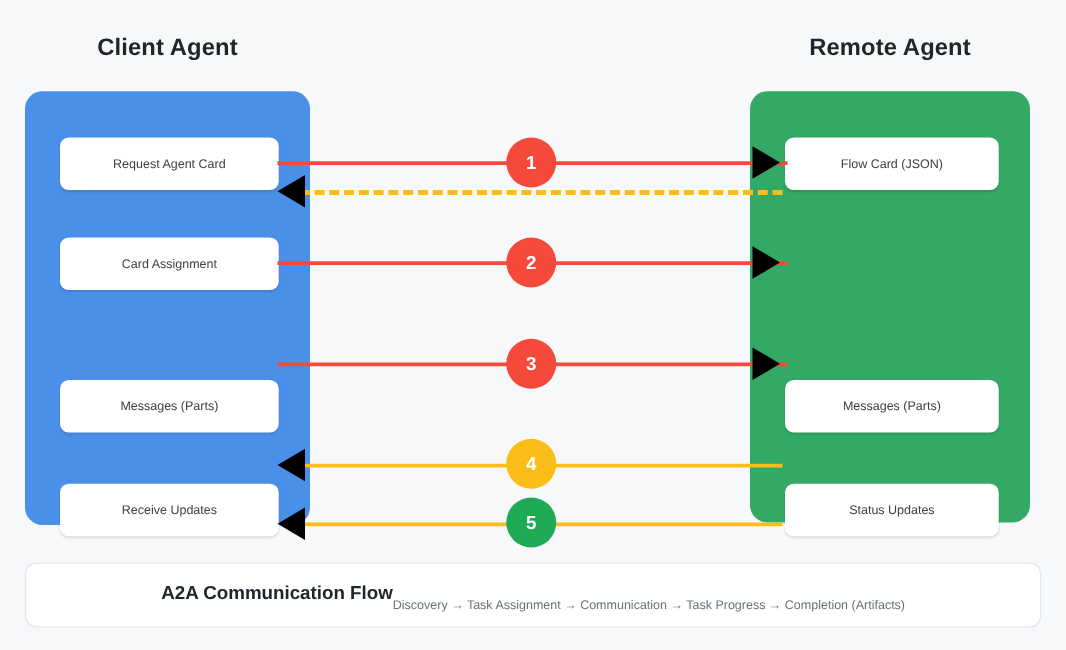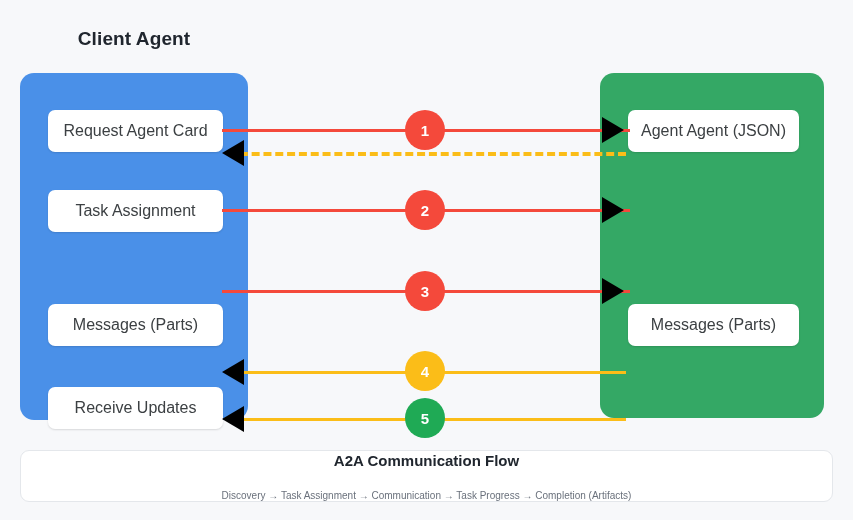--- a/index.html
+++ b/index.html
@@ -51,21 +51,21 @@
   
   .card {
     position: absolute;
     height: 42px;
     background: #ffffff;
     border-radius: 7px;
     box-shadow: 0 1px 2px rgba(0,0,0,0.13);
     display: flex;
     align-items: center;
     justify-content: center;
-    font-size: 16px;
+    font-size: 10px;
     color: #3c4043;
     white-space: nowrap;
   }
   .card-client { left: 48px;  width: 175px; }
   .card-remote { left: 628px; width: 171px; }
 
   .r1 { top: 110px; }
   .r2 { top: 190px; }
   .r3 { top: 271px; margin-top: 33px; }
   .r4 { top: 351px; margin-top: 36px; }
@@ -130,21 +130,21 @@
 
   
   #footer {
     position: absolute;
     left: 20px; top: 450px;
     width: 813px; height: 52px;
     background: #ffffff;
     border: 1px solid #e4e7eb;
     border-radius: 9px;
     display: flex;
-    flex-direction: column;
+    flex-direction: row;
     align-items: center;
     justify-content: center;
     box-sizing: border-box;
   }
   #footer-title {
     font-size: 15px;
     font-weight: bold;
     color: #20262e;
     margin-bottom: 4px;
   }
@@ -154,31 +154,33 @@
     white-space: nowrap;
     margin-top: 17px;
   }
 </style>
 </head>
 <body>
 
 <div id="stage">
 
   <div id="client-title" class="col-title">Client Agent</div>
+  <div id="remote-title" class="col-title">Remote Agent</div>
 
   <div id="client-panel" class="panel"></div>
   <div id="remote-panel" class="panel"></div>
 
   <div class="card card-client r1">Request Agent Card</div>
-  <div class="card card-client r2">Task Assignment</div>
+  <div class="card card-client r2">Card Assignment</div>
   <div class="card card-client r3">Messages (Parts)</div>
   <div class="card card-client r4">Receive Updates</div>
 
-  <div class="card card-remote r1">Agent Agent (JSON)</div>
+  <div class="card card-remote r1">Flow Card (JSON)</div>
   <div class="card card-remote r3">Messages (Parts)</div>
+  <div class="card card-remote r4">Status Updates</div>
 
   <div class="line solid-red ln1"></div>
   <div class="arrow right ah1"></div>
 
   <div class="line dashed-amber ln1b"></div>
   <div class="arrow left ah1b"></div>
 
   <div class="line solid-red ln2"></div>
   <div class="arrow right ah2"></div>
 

